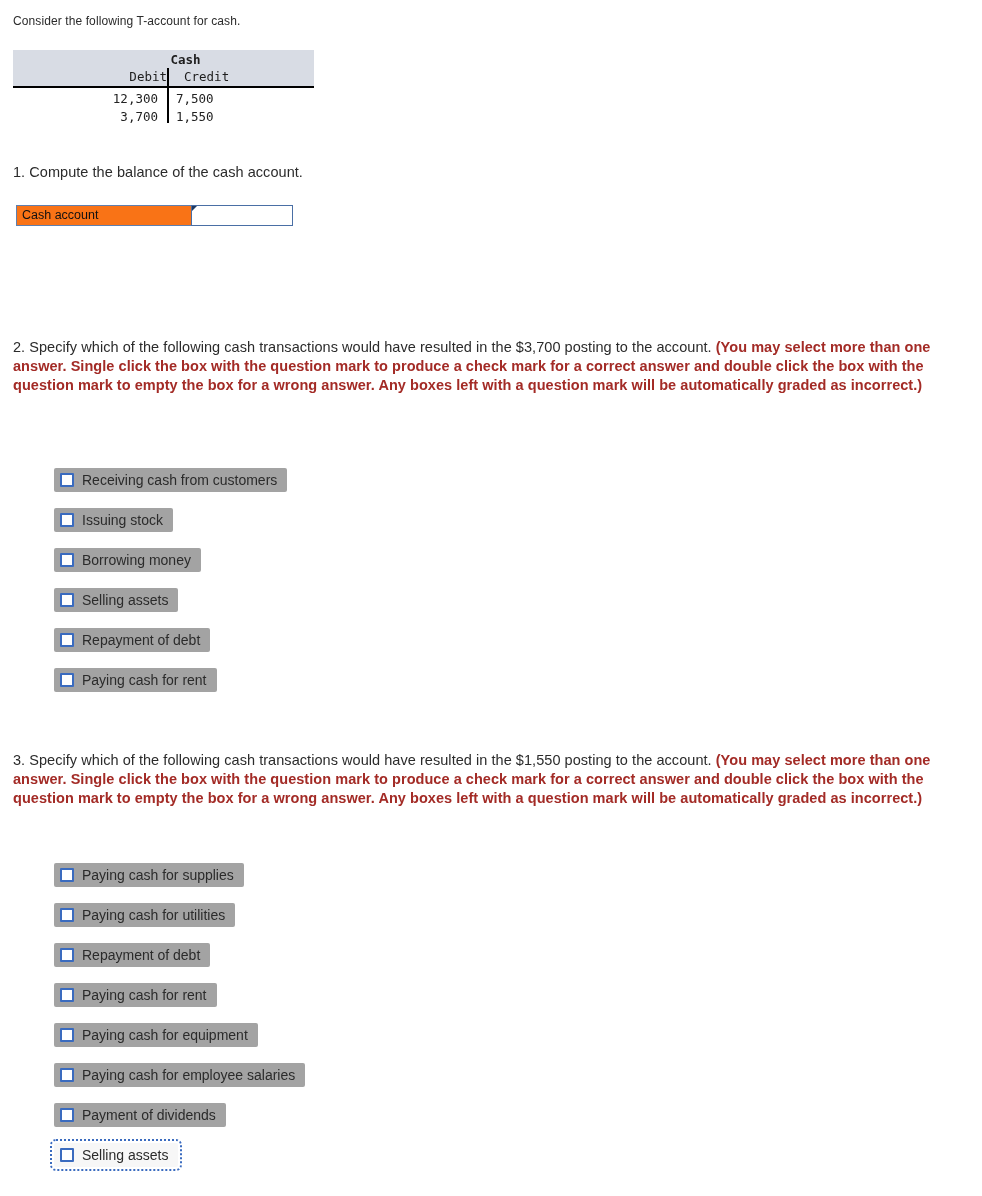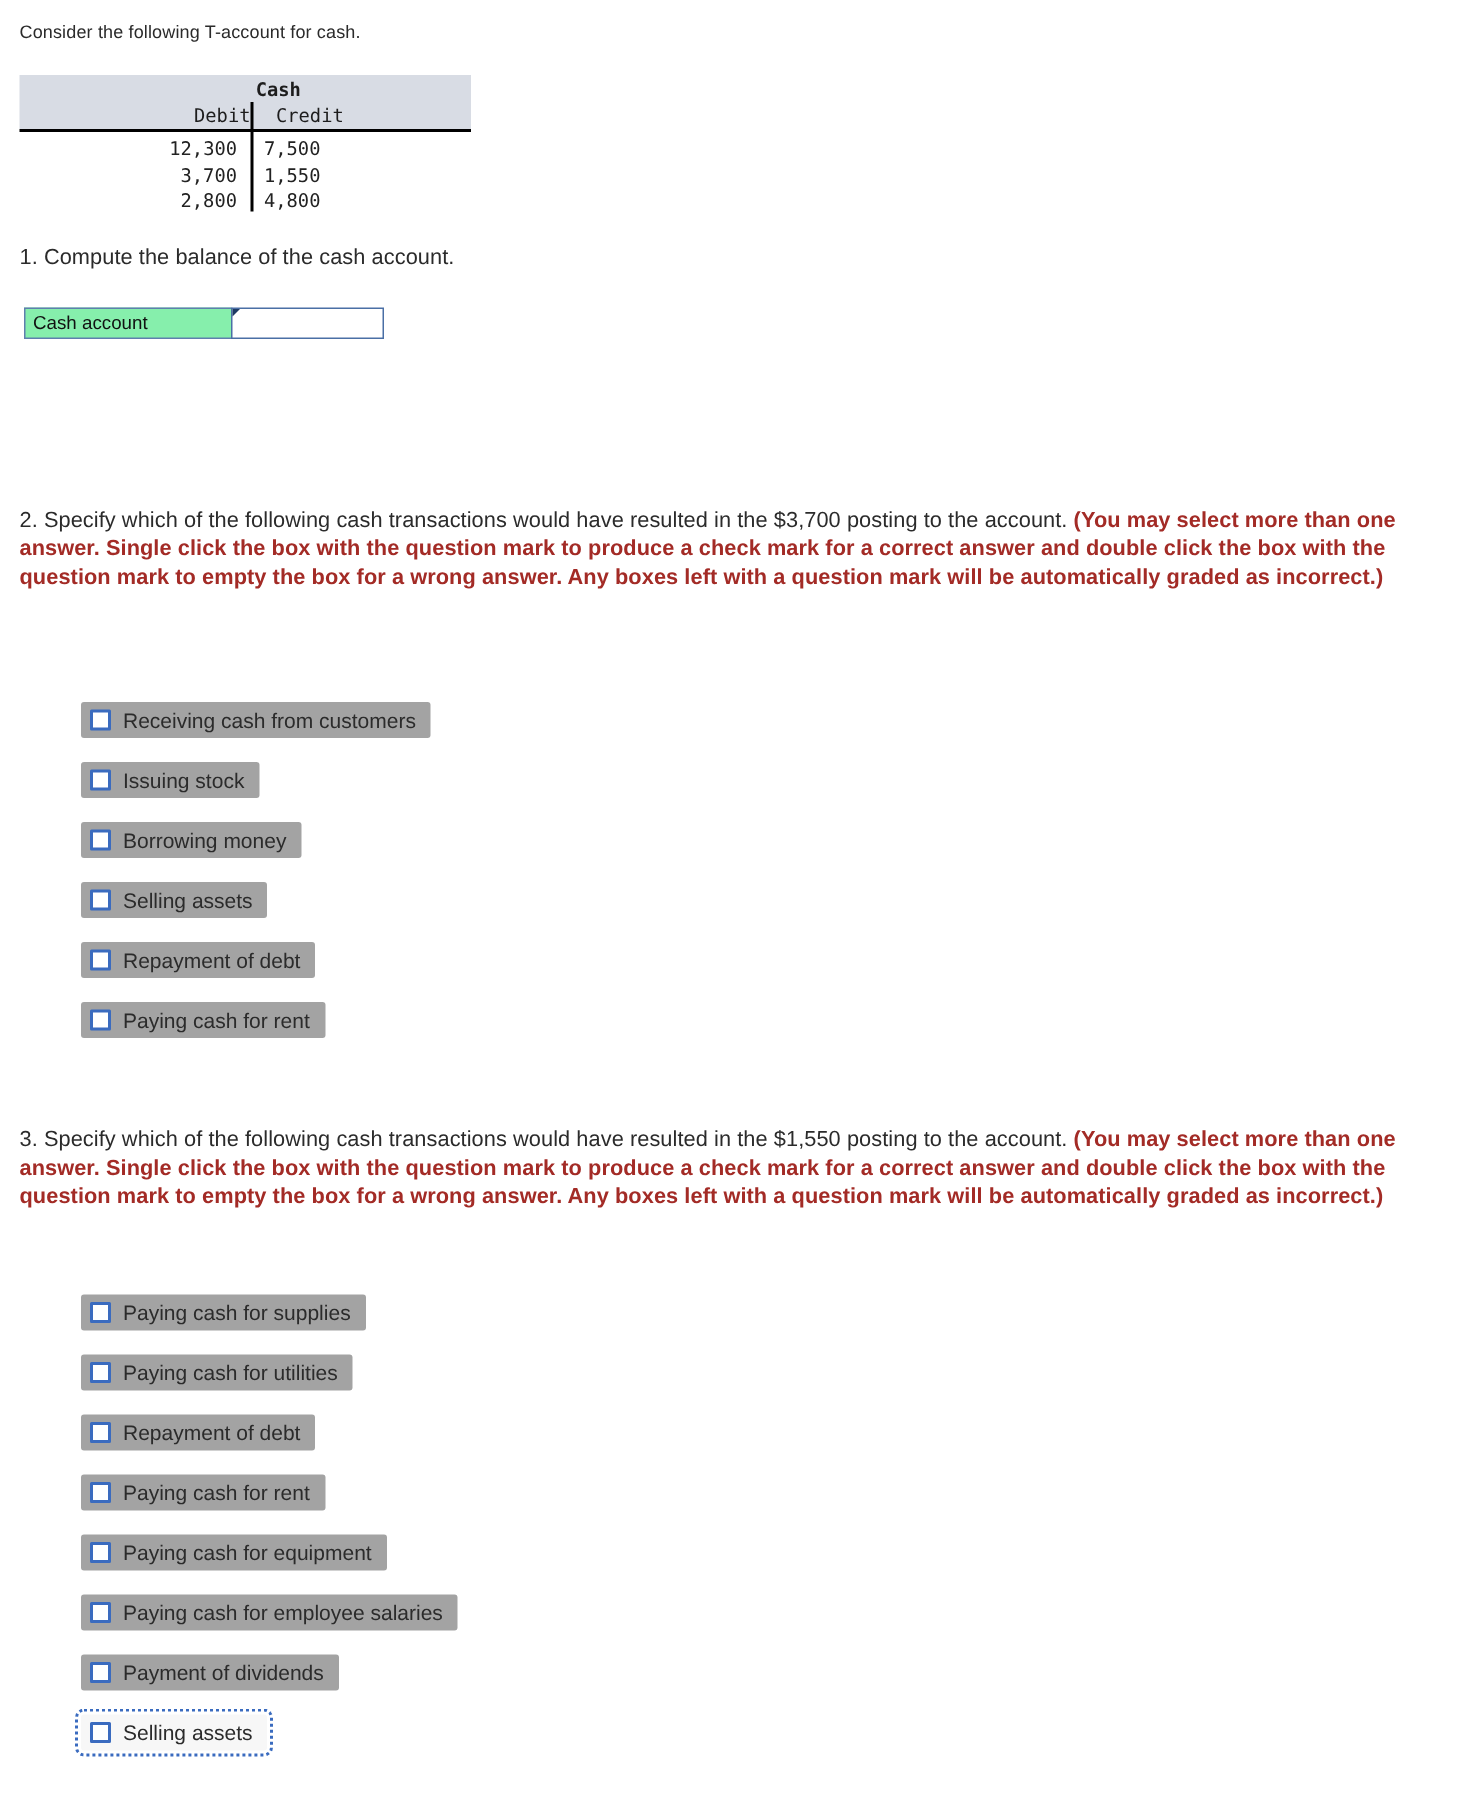--- a/index.html
+++ b/index.html
@@ -124,22 +124,22 @@
   
   .answer-row {
     position: absolute;
     left: 16px;
     top: 205px;
     display: flex;
     align-items: stretch;
     height: 21px;
   }
   .answer-label {
-    width: 139px;
-    background: #86efac;
+    width: 176px;
+    background: #f97316;
     border: 1px solid #5f7fae;
     font-size: 12.5px;
     line-height: 19px;
     padding-left: 5px;
     color: #111;
     font-family: "Liberation Sans", sans-serif;
   }
   .answer-input-wrap {
     position: relative;
     width: 102px;
@@ -222,24 +222,20 @@
     <div class="ta-rule"></div>
     <div class="ta-body">
       <div class="ta-row">
         <div class="ta-debit">12,300</div>
         <div class="ta-credit">7,500</div>
       </div>
       <div class="ta-row">
         <div class="ta-debit">3,700</div>
         <div class="ta-credit">1,550</div>
       </div>
-      <div class="ta-row">
-        <div class="ta-debit">2,800</div>
-        <div class="ta-credit">4,800</div>
-      </div>
     </div>
   </div>
 
   <div class="q-heading" id="q1-heading">1. Compute the balance of the cash account.</div>
 
   <div class="answer-row">
     <div class="answer-label">Cash account</div>
     <div class="answer-input-wrap">
       <input class="answer-input" type="text" value="" style="">
       <span class="caret-marker"></span>

